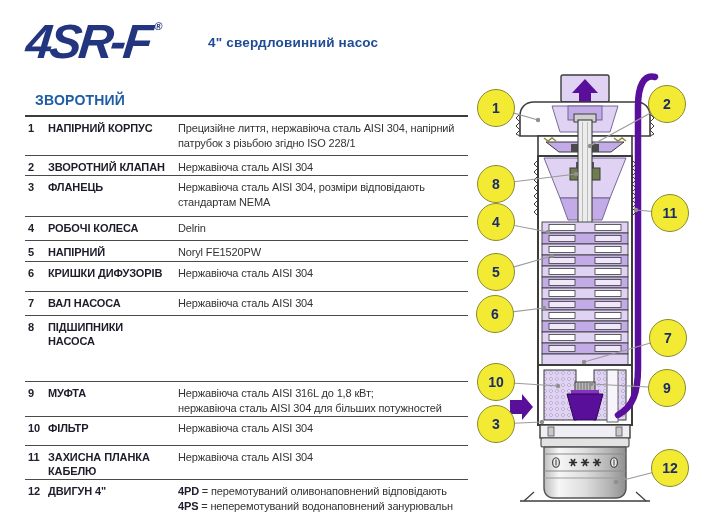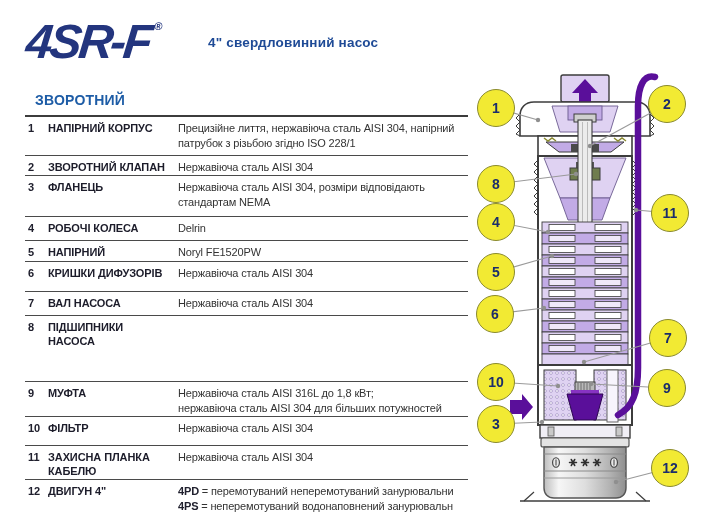--- a/index.html
+++ b/index.html
@@ -124,21 +124,21 @@
 
     <div class="row">
       <span class="cell-num">11</span>
       <span class="cell-name">ЗАХИСНА ПЛАНКА КАБЕЛЮ</span>
       <span class="cell-desc">Нержавіюча сталь AISI 304</span>
     </div>
 
     <div class="row">
       <span class="cell-num">12</span>
       <span class="cell-name">ДВИГУН 4"</span>
-      <span class="cell-desc"><div class="opt-line"><span class="opt-code">4PD</span> <span>= перемотуваний неперемотуваний занурювальни</span></div><div class="opt-line"><span class="opt-code">4PS</span> <span>= неперемотуваний водонаповнений занурювальн</span></div></span>
+      <span class="cell-desc"><div class="opt-line"><span class="opt-code">4PD</span> <span>= перемотуваний оливонаповнений відповідають</span></div><div class="opt-line"><span class="opt-code">4PS</span> <span>= неперемотуваний водонаповнений занурювальн</span></div></span>
     </div>
   </div>
   </div>
 
   <div class="pump-wrap">
     <svg class="pump" viewBox="0 0 240 458">
       <defs>
         <linearGradient id="metal" x1="0" y1="0" x2="1" y2="0">
           <stop offset="0" stop-color="#bdbdbd"></stop>
             <stop offset="0.18" stop-color="#f6f6f6"></stop>

